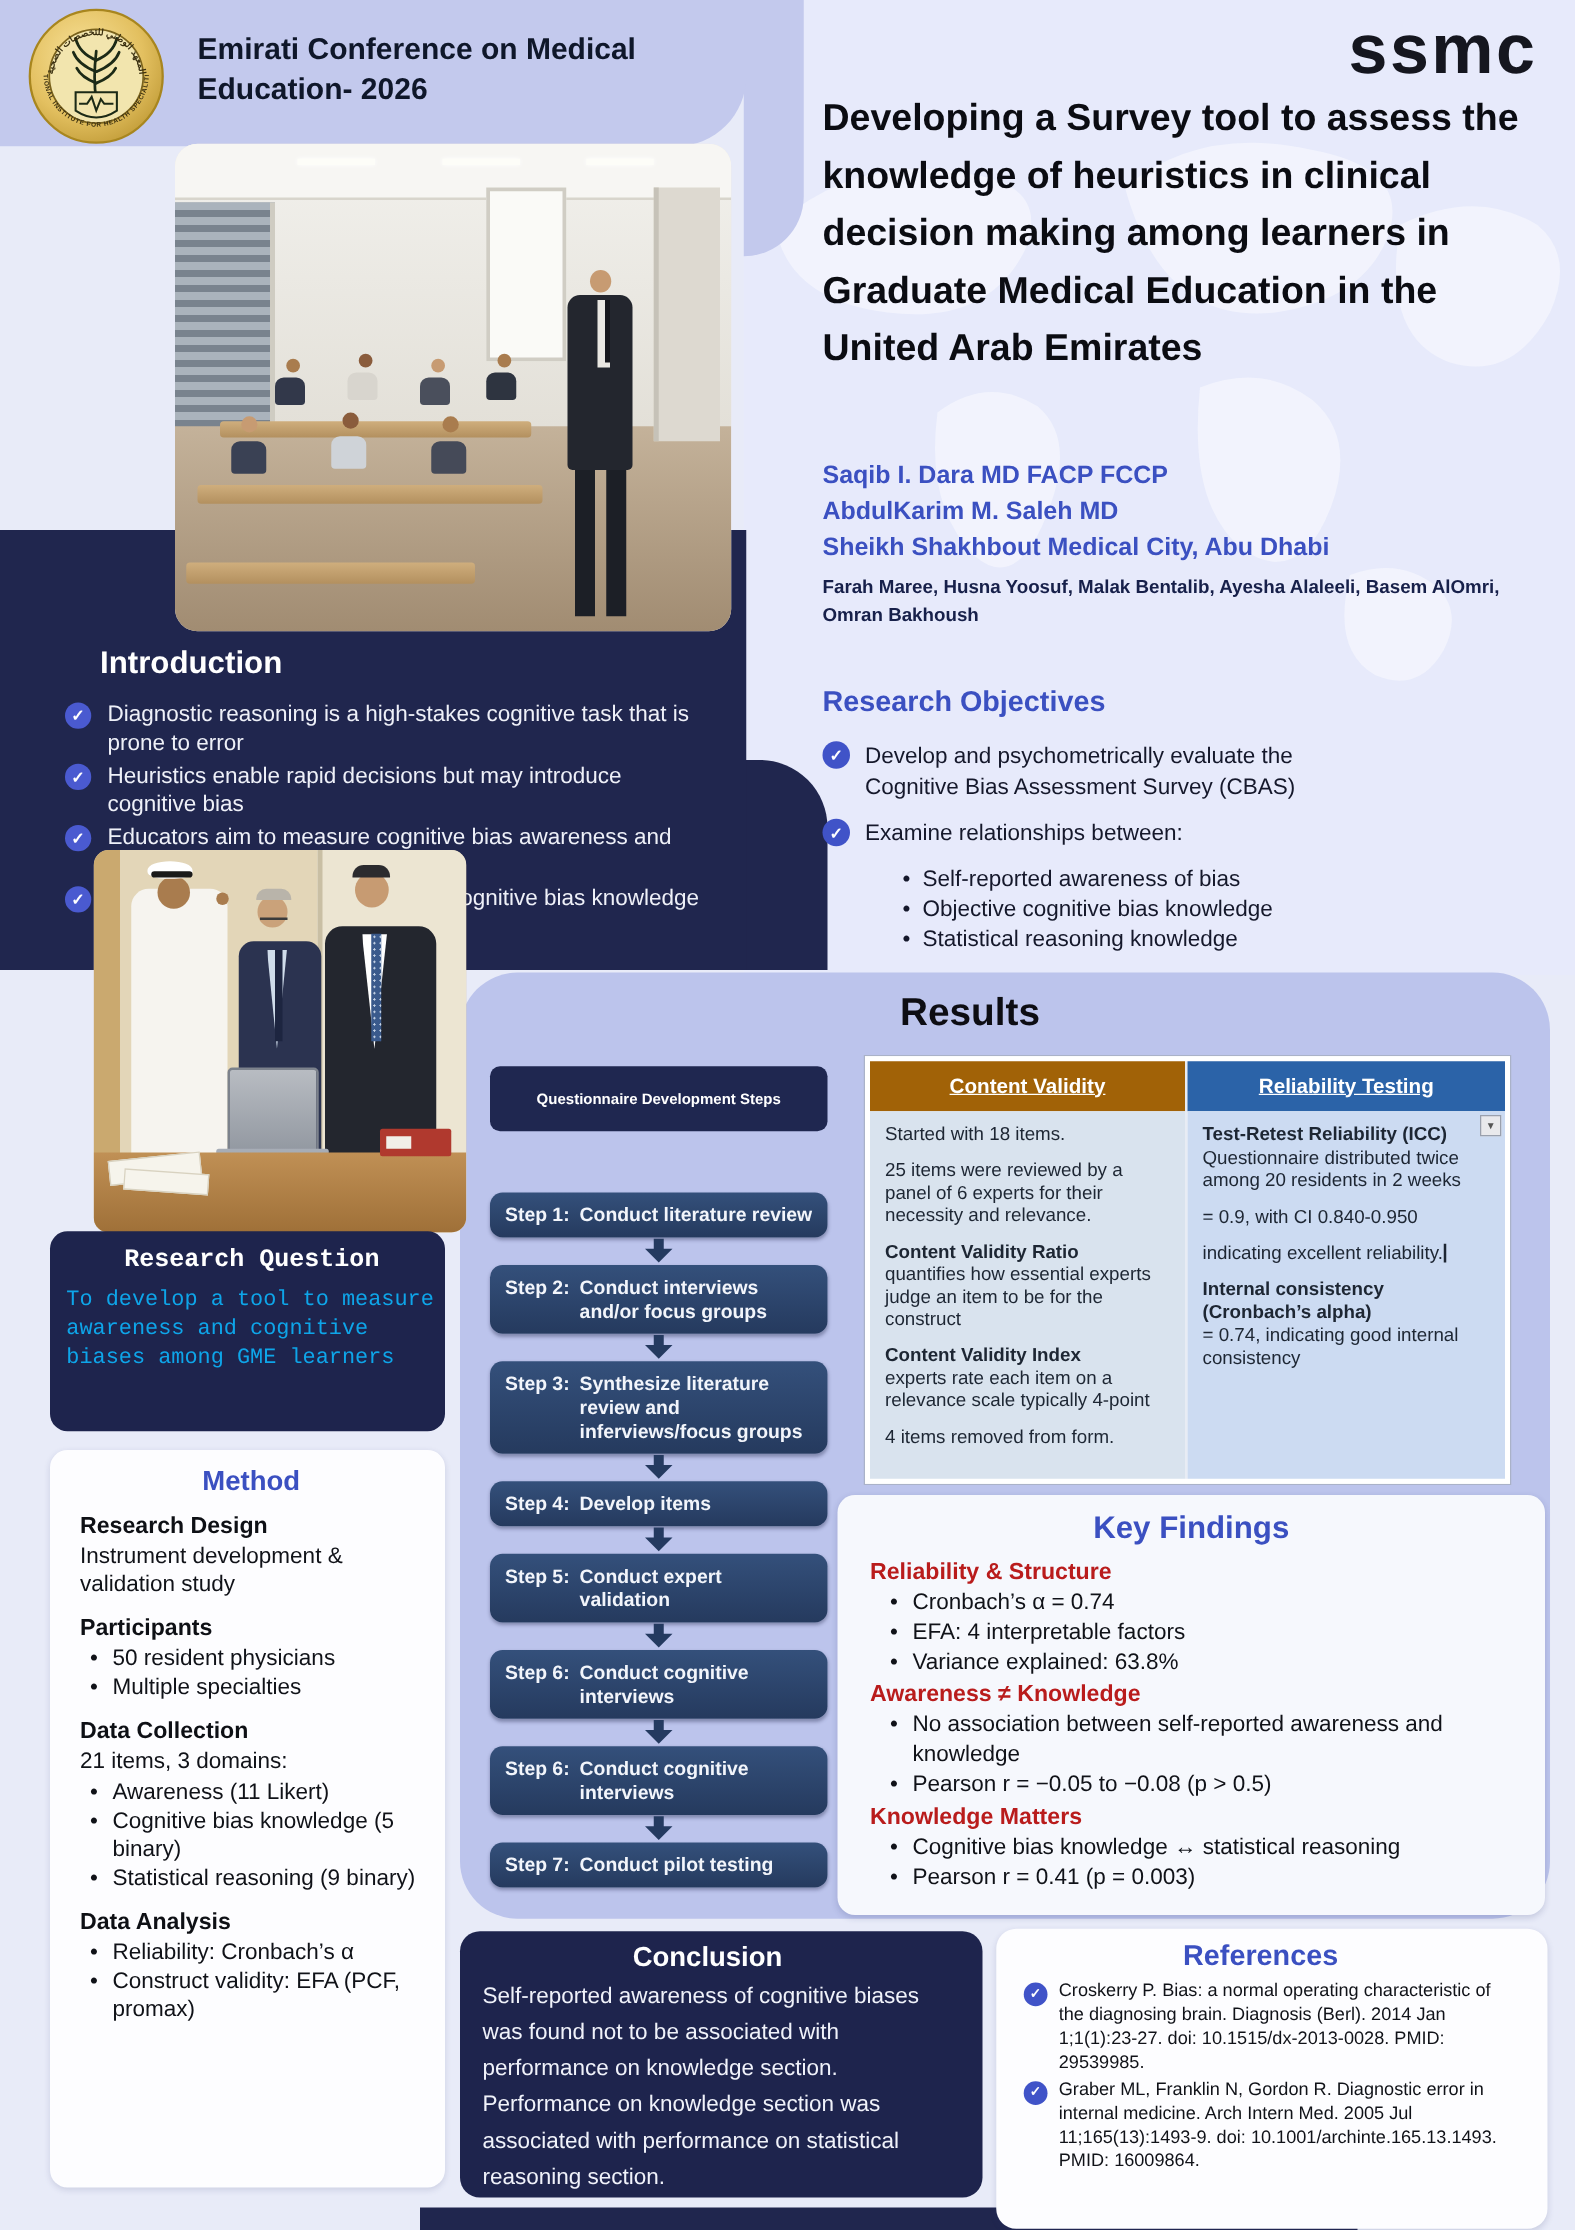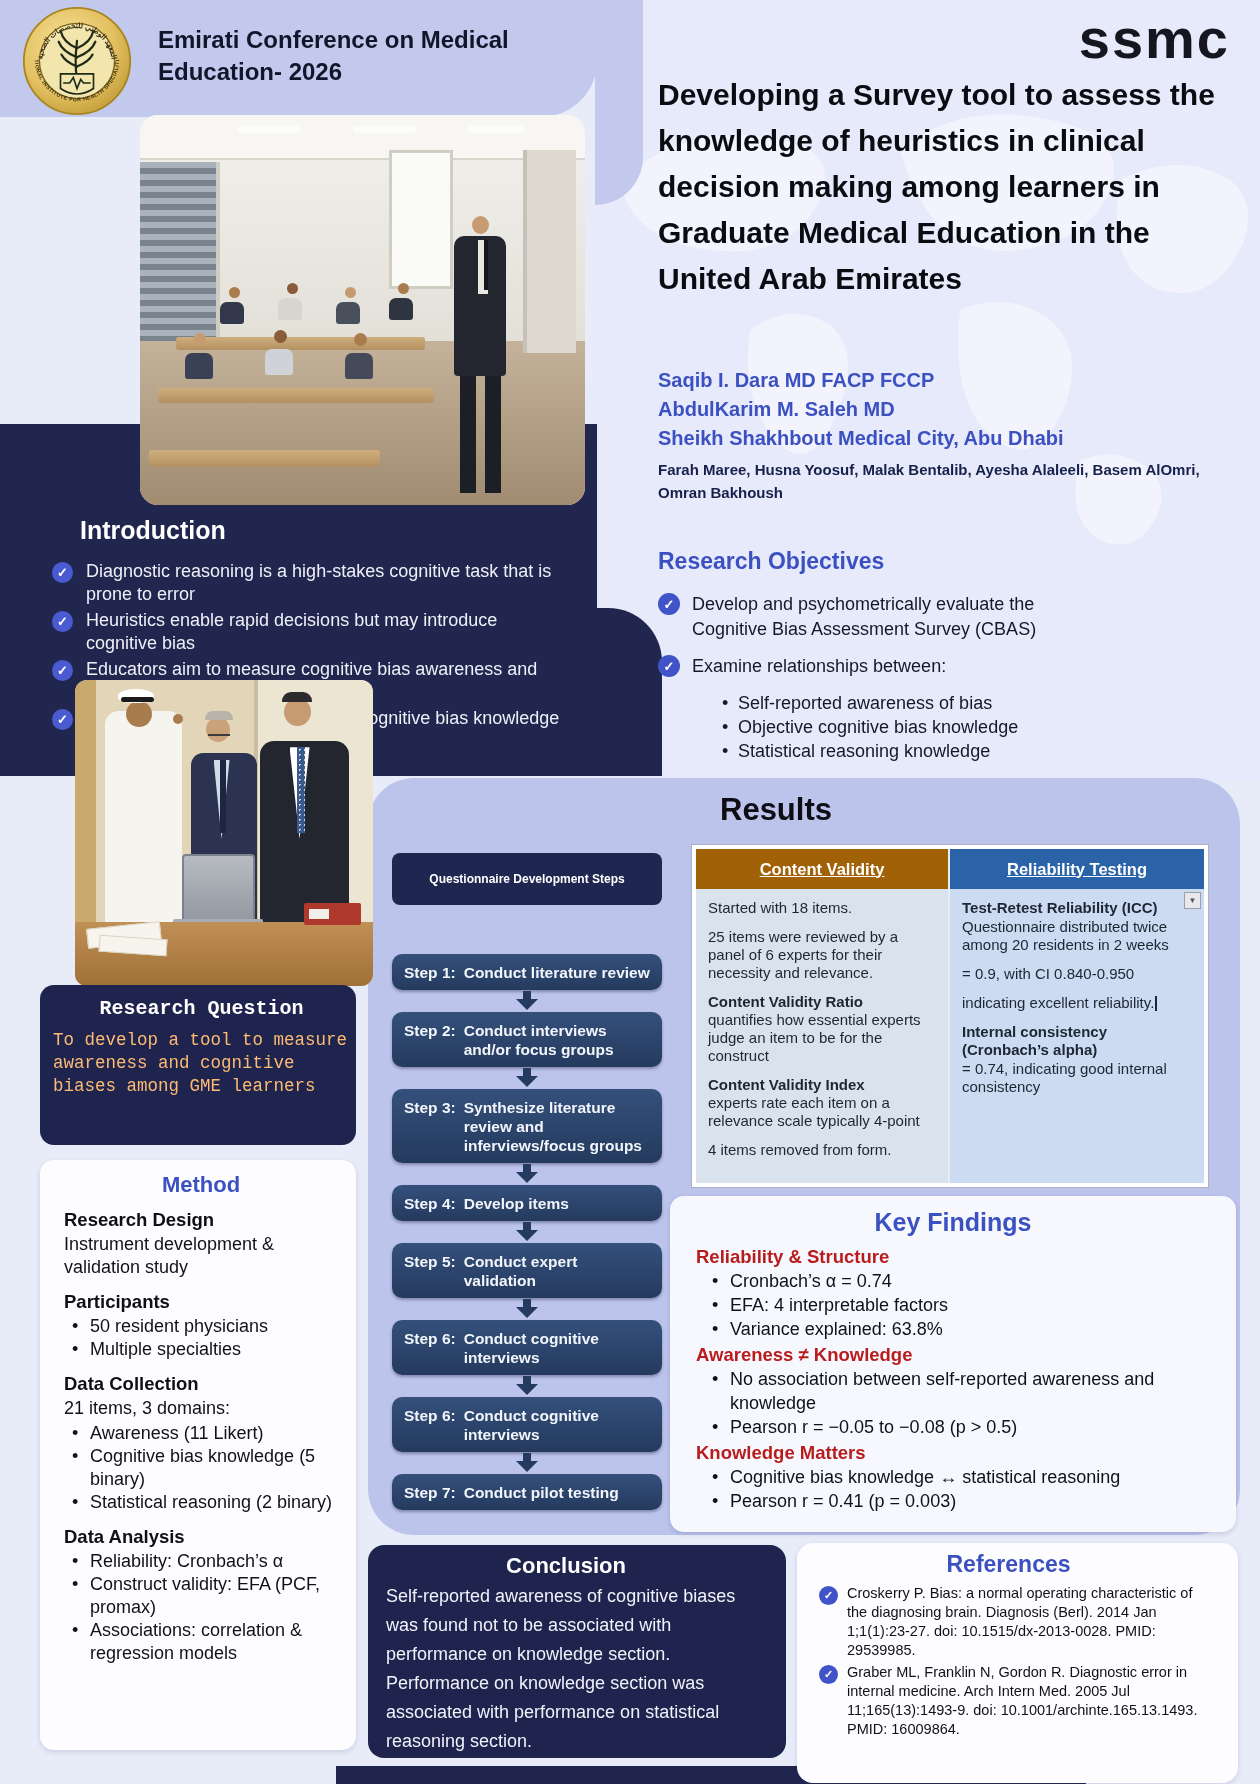--- a/index.html
+++ b/index.html
@@ -88,21 +88,21 @@
   .kf-heading{text-align:center;font-size:25px;font-weight:700;color:#3b50c1;margin:2px 0 8px;}
   .kf-label{font-size:18.5px;font-weight:700;color:#b91c1c;line-height:24px;}
   .kf-ul{margin:0 0 2px 0;padding:0;list-style:none;width:505px;}
   .kf-ul li{position:relative;padding-left:34px;font-size:18px;line-height:24px;color:#101218;}
   .kf-ul li::before{content:"•";position:absolute;left:16px;}
 
   
   .rq-box{left:40px;top:985px;width:316px;height:160px;box-sizing:border-box;background:#1e244d;border-radius:14px;
           padding:12px 6px 0 13px;font-family:Liberation Mono, monospace;}
   .rq-heading{text-align:center;color:#fff;font-size:20px;font-weight:700;margin-bottom:9px;}
-  .rq-text{color:#fdba74;font-size:17.5px;line-height:23px;}
+  .rq-text{color:#0ea5e9;font-size:17.5px;line-height:23px;}
 
   
   .method-card{left:40px;top:1160px;width:316px;height:590px;box-sizing:border-box;background:#fdfdff;border-radius:14px;
                padding:10px 18px 0 24px;box-shadow:0 2px 5px rgba(40,50,110,.15);overflow:hidden;}
   .method-heading{text-align:center;font-size:22px;font-weight:700;color:#3b50c1;margin:2px 0 10px;}
   .m-label{font-size:18.5px;font-weight:700;color:#0e1015;line-height:23px;margin-top:11px;}
   .m-text{font-size:18px;line-height:23px;color:#101218;margin-top:2px;}
   .m-ul{margin:2px 0 0 0;padding:0;list-style:none;}
   .m-ul li{position:relative;padding-left:26px;font-size:18px;line-height:23px;color:#101218;}
   .m-ul li::before{content:"•";position:absolute;left:8px;}
@@ -419,27 +419,26 @@
     <div class="m-label">Participants</div>
     <ul class="m-ul">
       <li>50 resident physicians</li>
       <li>Multiple specialties</li>
     </ul>
     <div class="m-label">Data Collection</div>
     <div class="m-text">21 items, 3 domains:</div>
     <ul class="m-ul">
       <li>Awareness (11 Likert)</li>
       <li>Cognitive bias knowledge (5 binary)</li>
-      <li>Statistical reasoning (2 binary)</li>
+      <li>Statistical reasoning (9 binary)</li>
     </ul>
     <div class="m-label">Data Analysis</div>
     <ul class="m-ul">
       <li>Reliability: Cronbach’s α</li>
       <li>Construct validity: EFA (PCF, promax)</li>
-      <li>Associations: correlation &amp; regression models</li>
     </ul>
   </div>
 
   <div class="abs bottom-bar"></div>
 
   <div class="abs conclusion-box">
     <div class="conclusion-heading">Conclusion</div>
     <div class="conclusion-text">Self-reported awareness of cognitive biases was found not to be associated with performance on knowledge section. Performance on knowledge section was associated with performance on statistical reasoning section.</div>
   </div>
 

